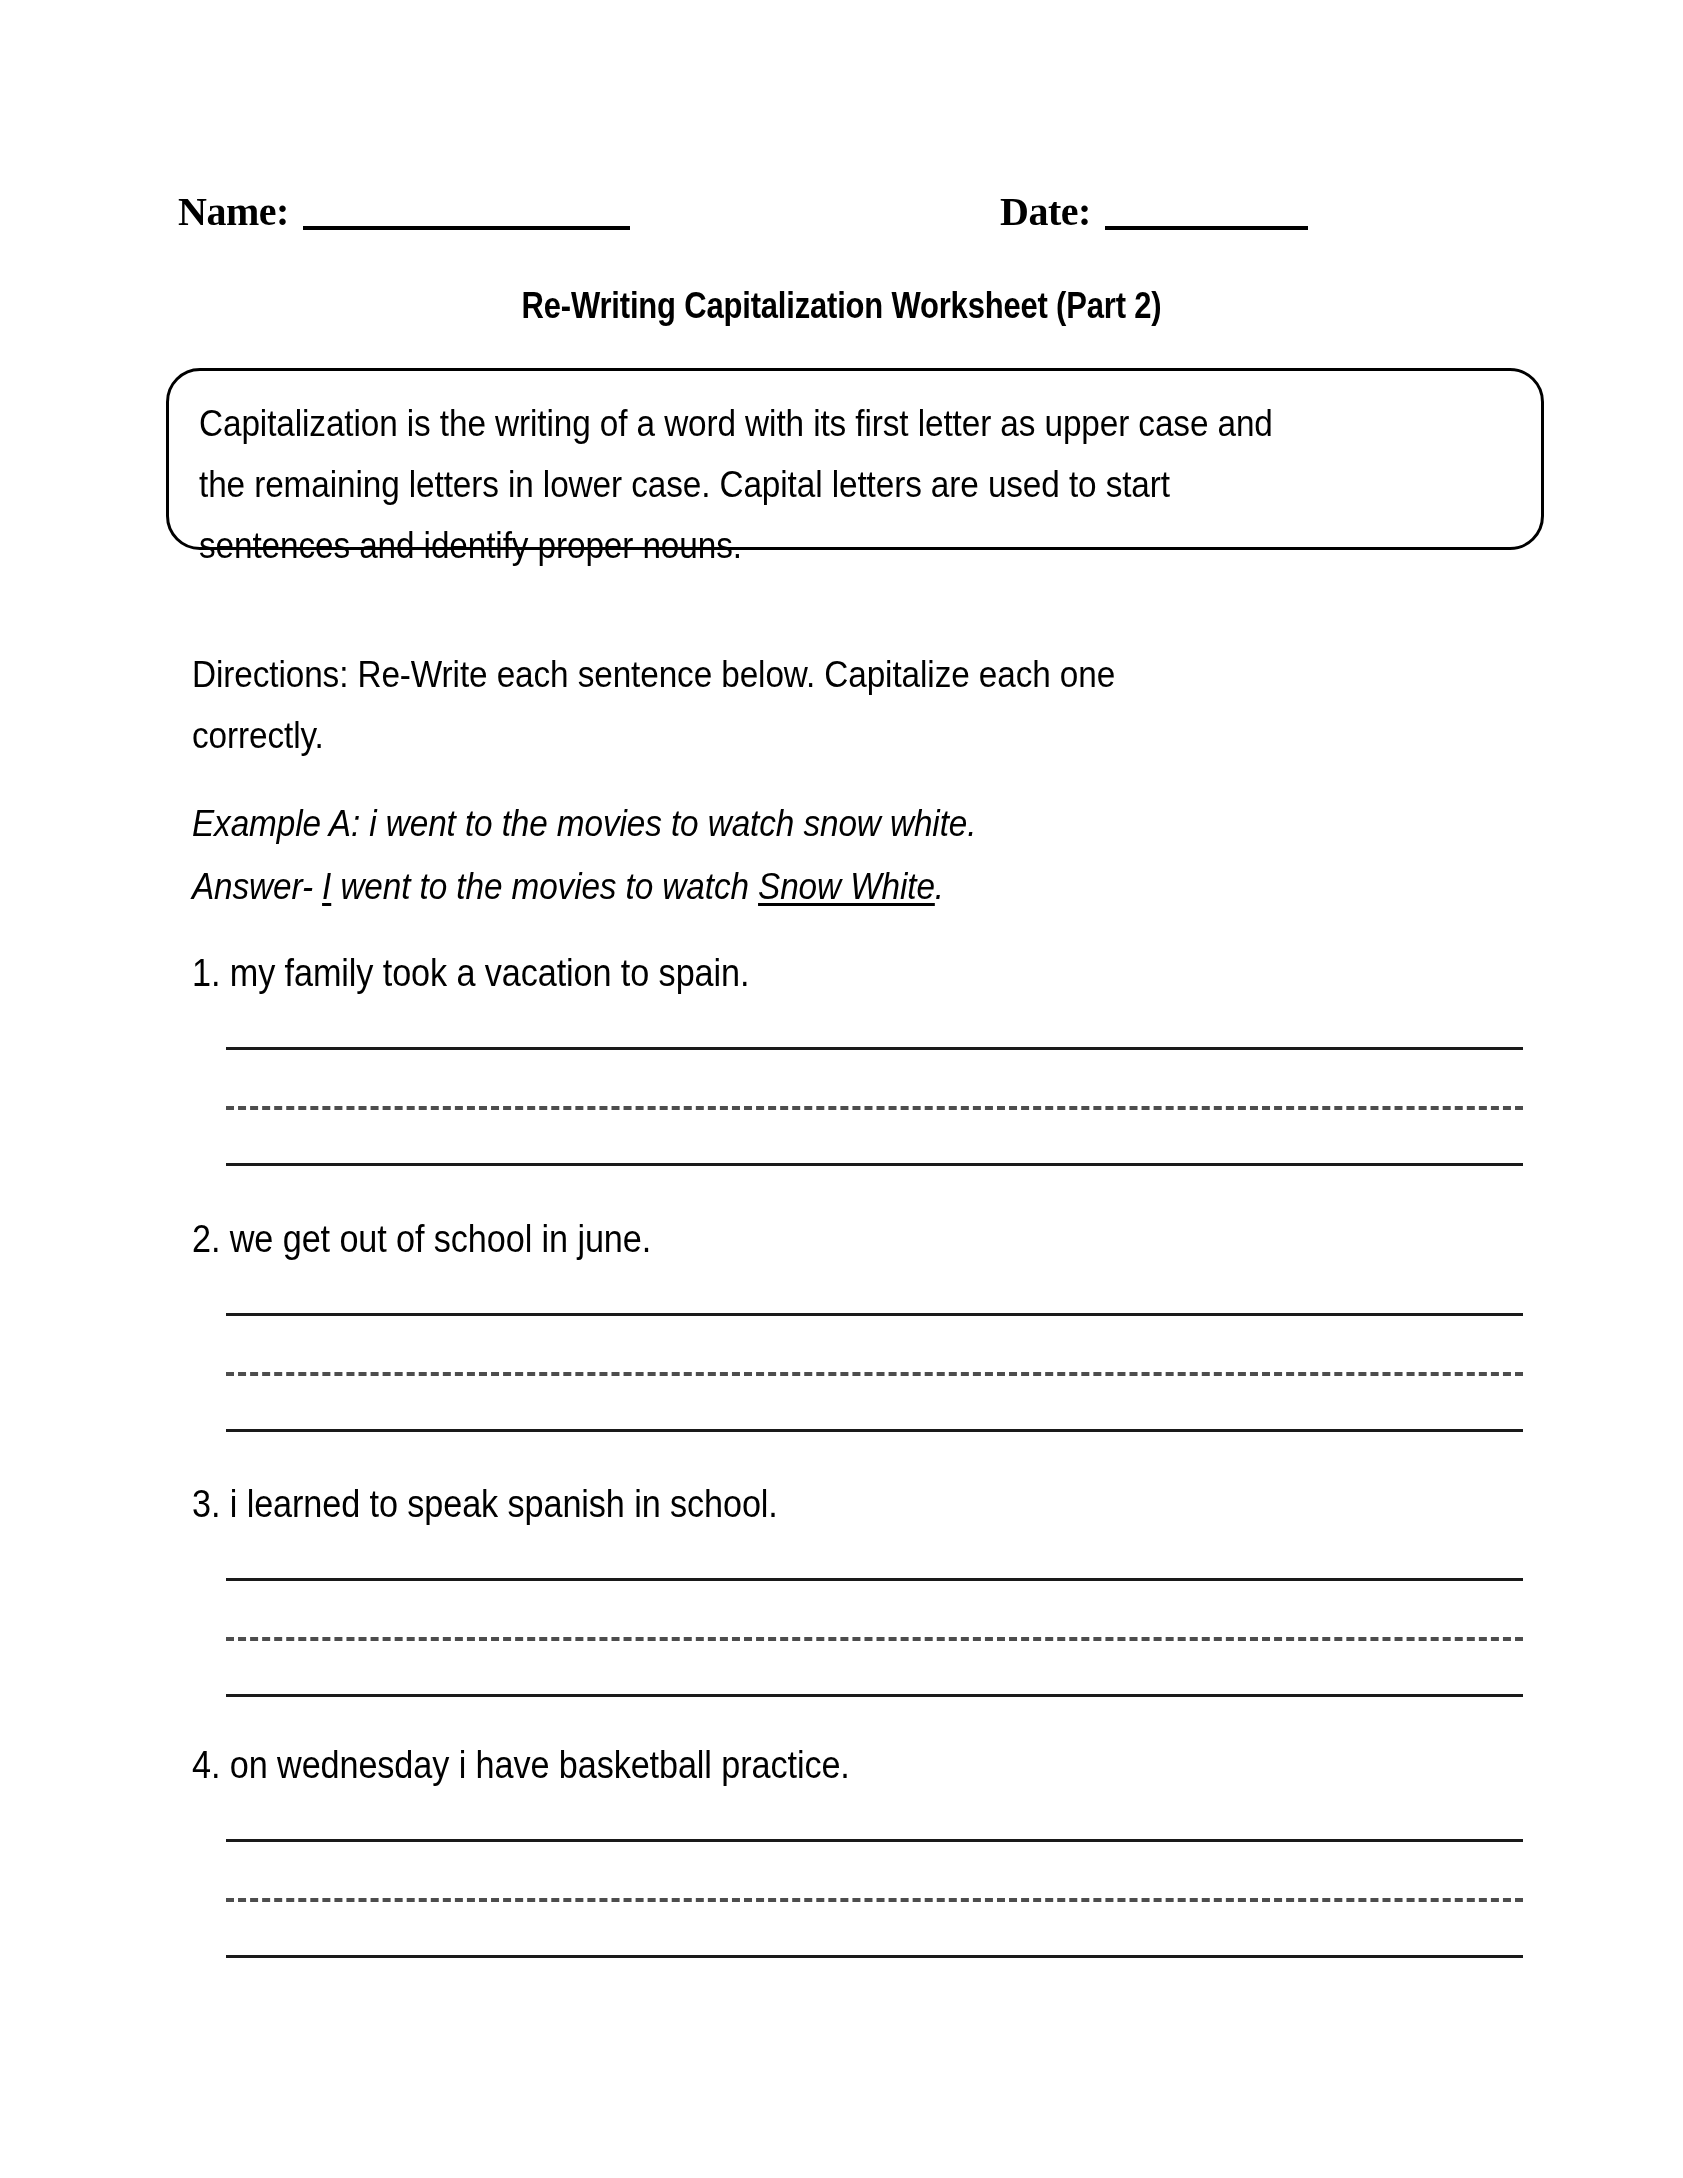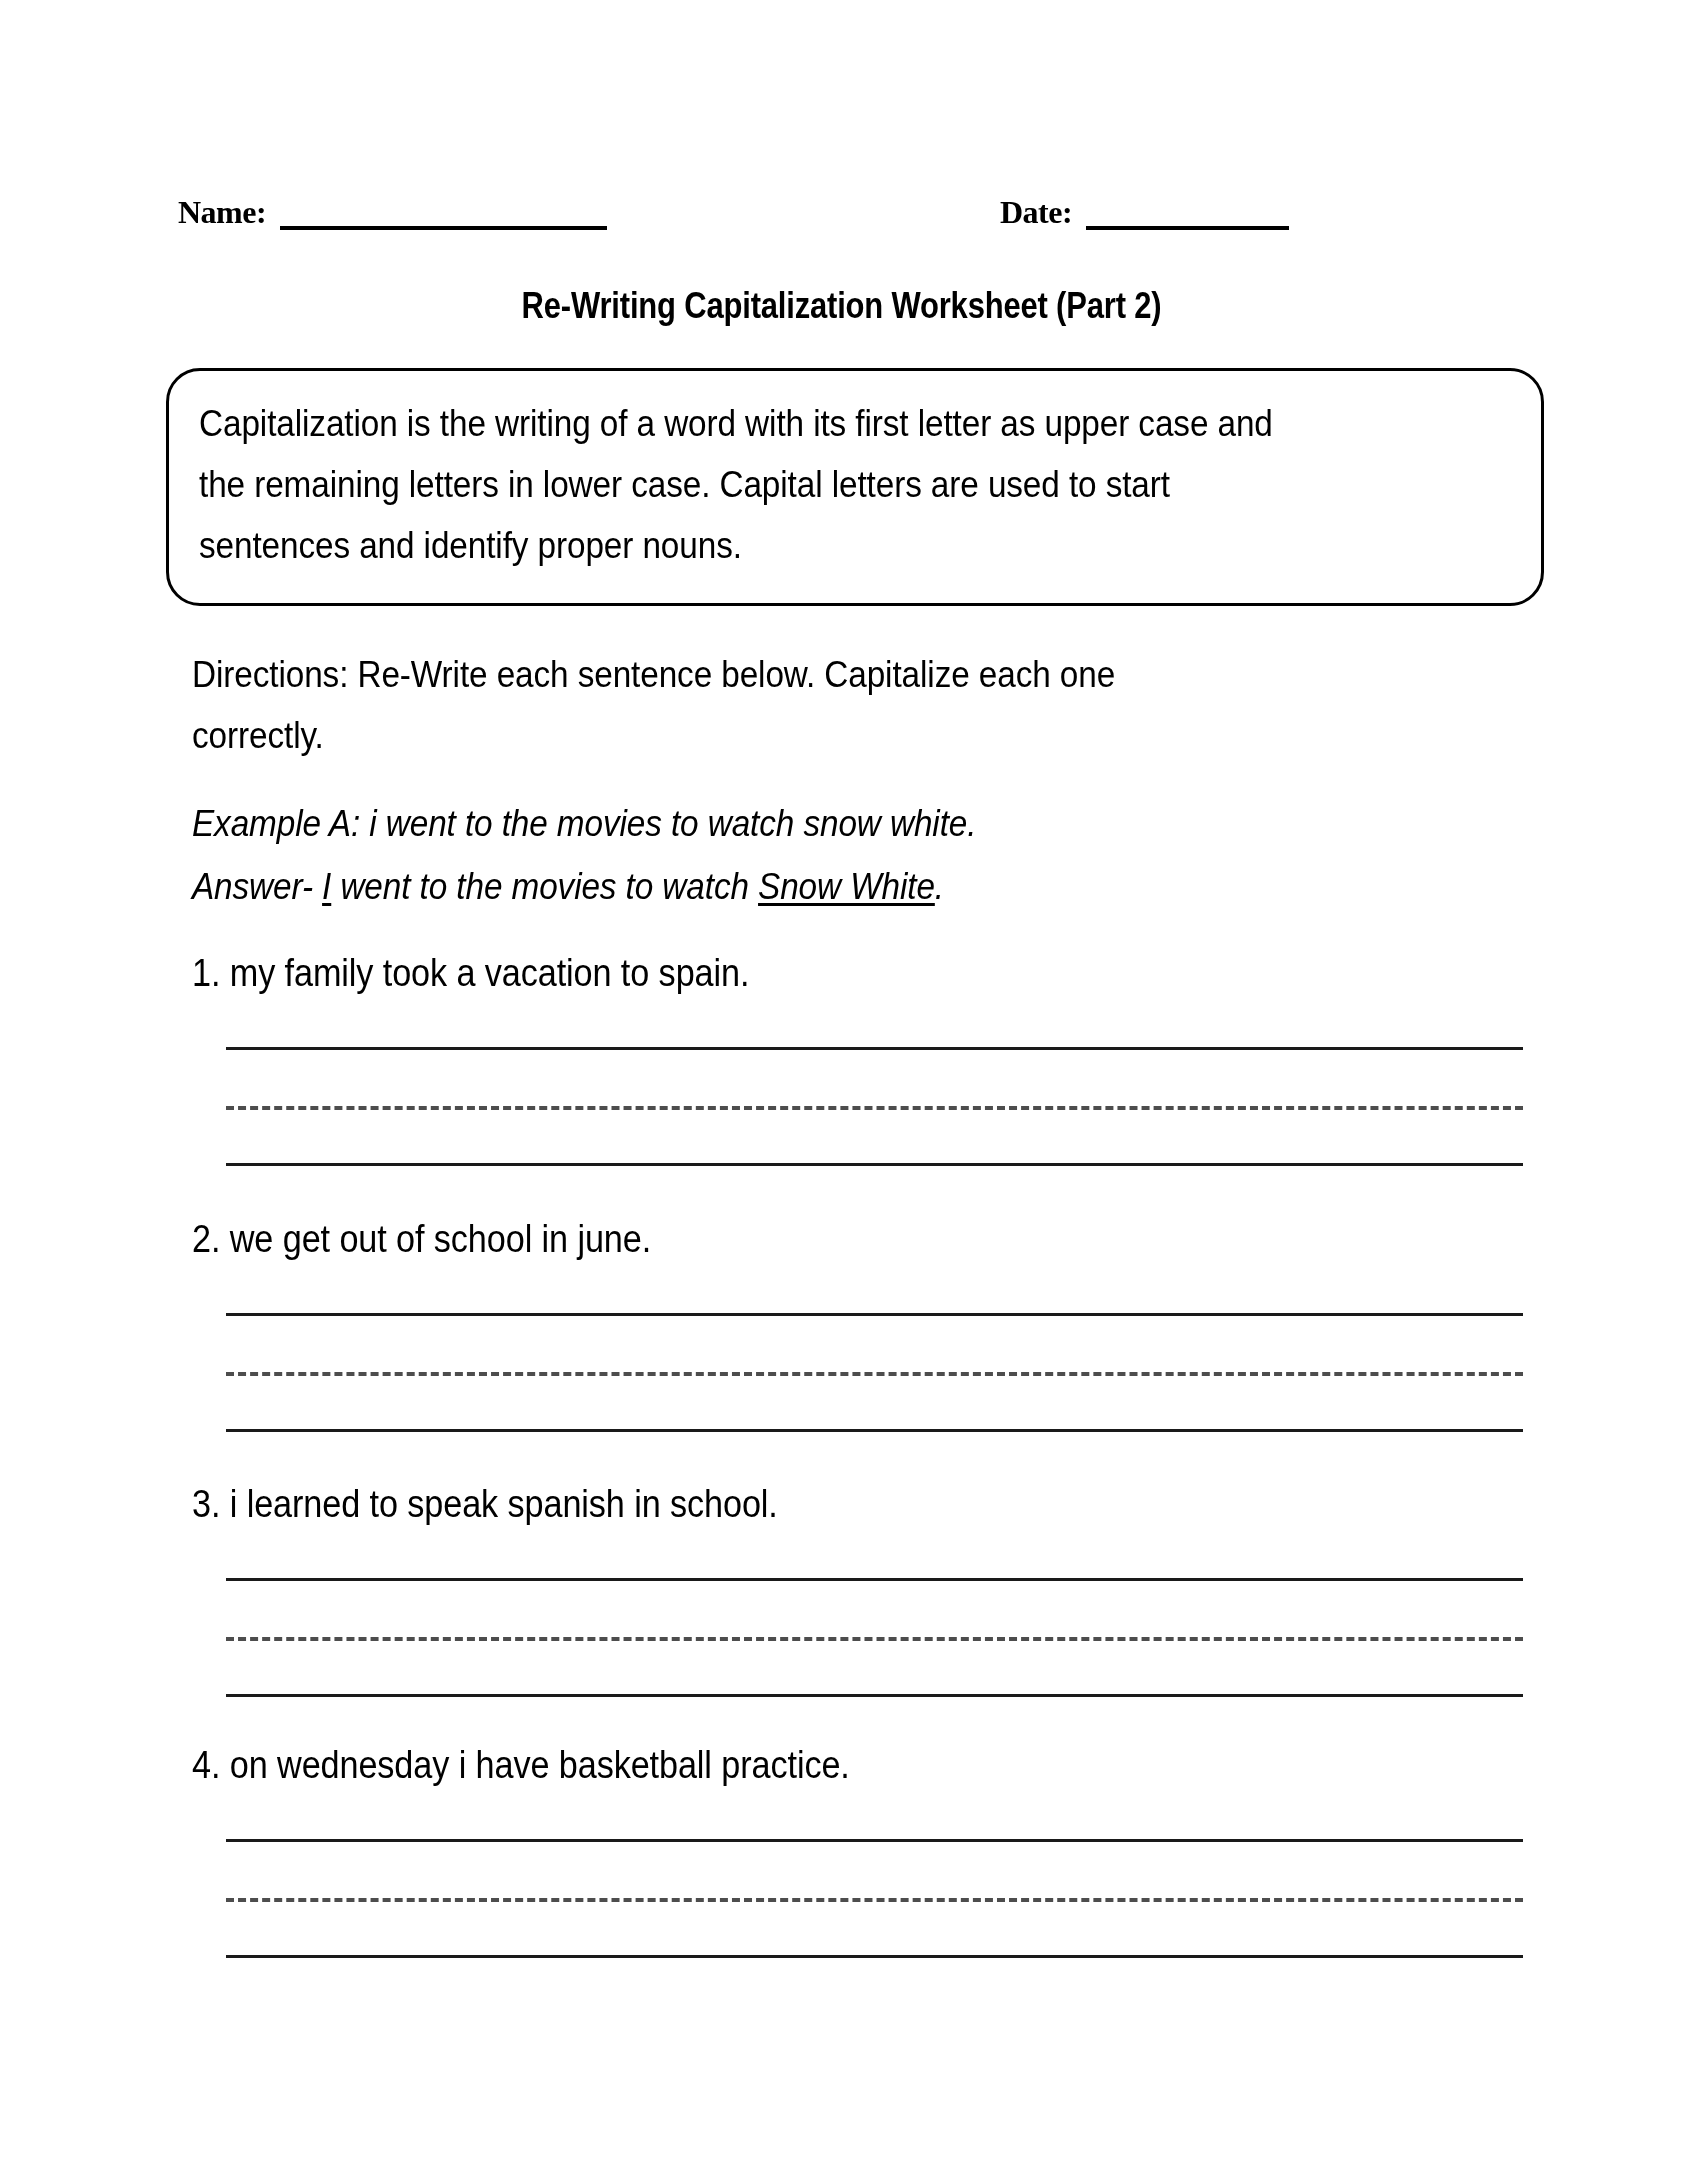--- a/index.html
+++ b/index.html
@@ -45,21 +45,21 @@
     position: absolute;
     left: 822px;
     top: 0;
     display: flex;
     align-items: flex-end;
     text-align: center;
   }
   .field-label {
     font-family: "Liberation Serif", serif;
     font-weight: bold;
-    font-size: 32px;
+    font-size: 40px;
     line-height: 44px;
     letter-spacing: -0.5px;
     white-space: nowrap;
   }
   .blank-rule {
     display: inline-block;
     border-bottom: 4px solid #000;
     height: 0;
     margin-left: 14px;
     margin-bottom: 4px;
@@ -82,21 +82,21 @@
     transform: scaleX(0.86);
     transform-origin: center top;
   }
 
   
   .definition-box {
     position: absolute;
     left: 166px;
     top: 368px;
     width: 1378px;
-    height: 238px;
+    height: 182px;
     border: 3px solid #000;
     border-radius: 34px;
     box-sizing: border-box;
   }
   .definition-text {
     position: absolute;
     left: 30px;
     top: 22px;
     width: 1317px;
     font-family: "Liberation Sans Narrow", "Liberation Sans", sans-serif;

